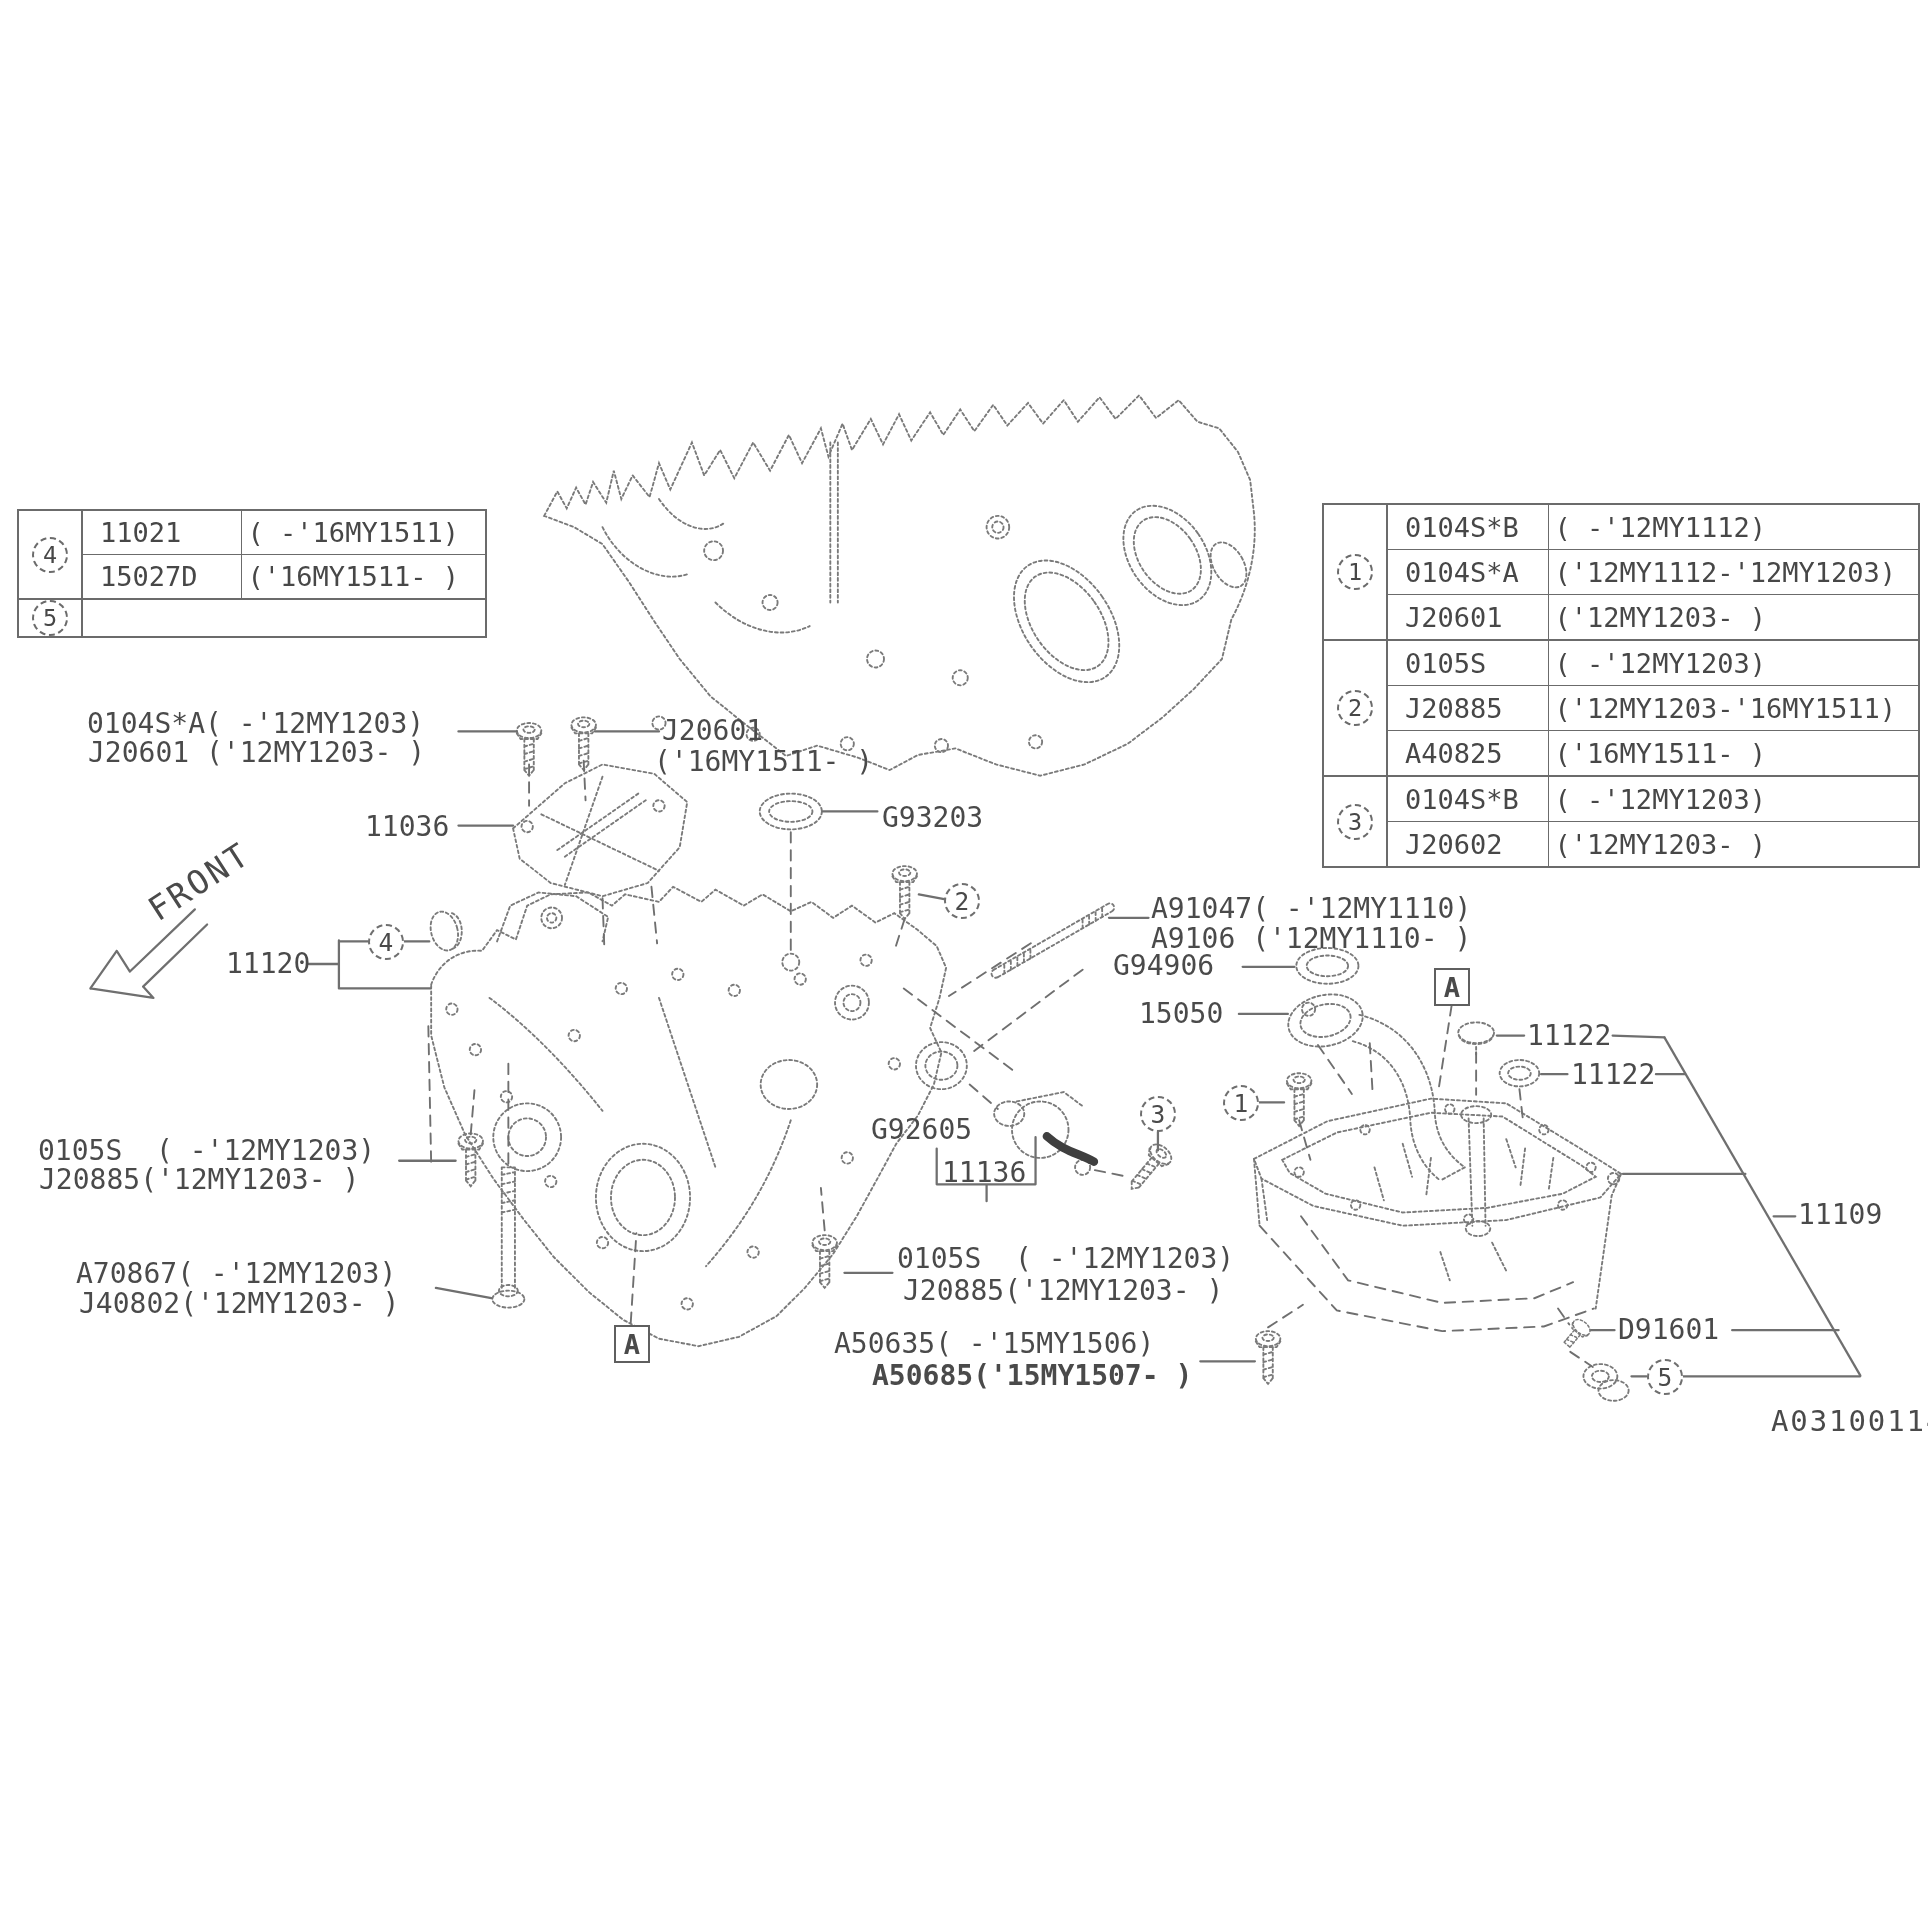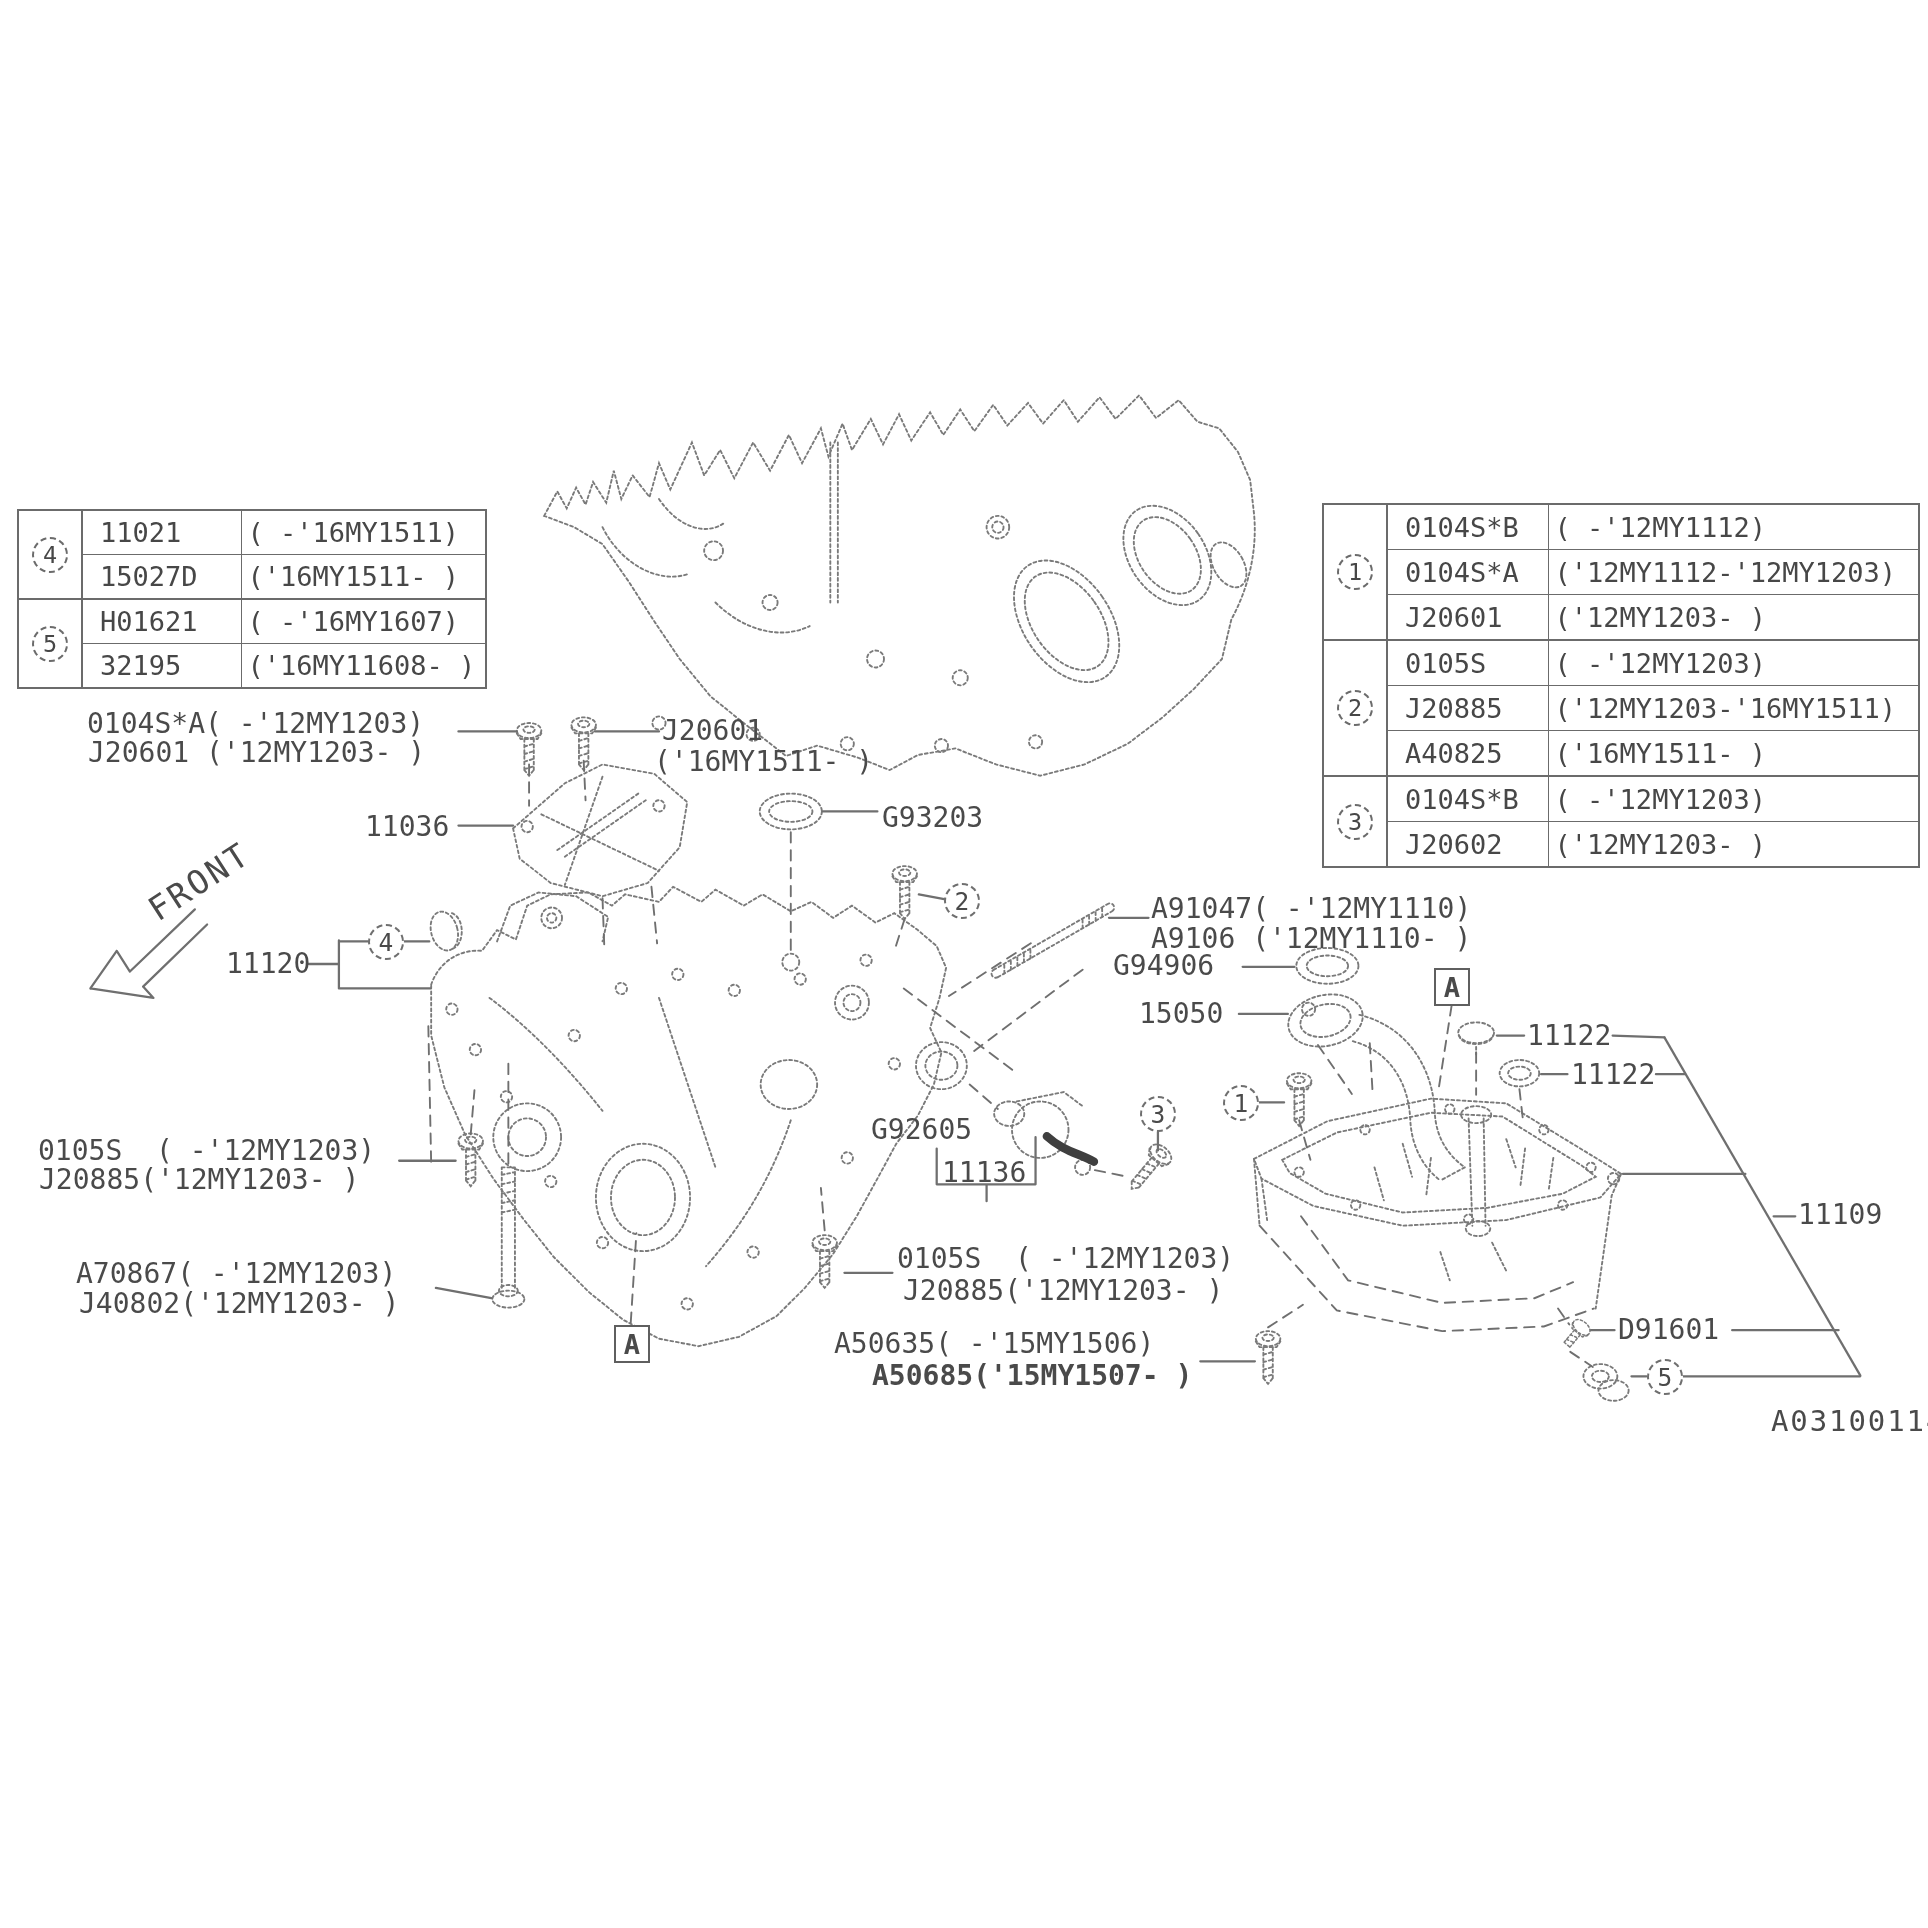--- a/index.html
+++ b/index.html
@@ -301,30 +301,20 @@
         <div class="prow">
           <div class="pcell-part">15027D</div>
           <div class="pcell-range">('16MY1511- )</div>
         </div>
       </div>
     </div>
     <div class="pgroup">
       <div class="badgecell">
         <div class="cbadge">5</div>
       </div>
-      <div class="rows">
-        <div class="prow">
-          <div class="pcell-part">H01621</div>
-          <div class="pcell-range">( -'16MY1607)</div>
-        </div>
-        <div class="prow">
-          <div class="pcell-part">32195</div>
-          <div class="pcell-range">('16MY11608- )</div>
-        </div>
-      </div>
     </div>
   </div>
 
   <div class="ptable rt" style="left:1322px;top:503px;width:594px;">
     <div class="pgroup">
       <div class="badgecell">
         <div class="cbadge">1</div>
       </div>
       <div class="rows">
         <div class="prow">

